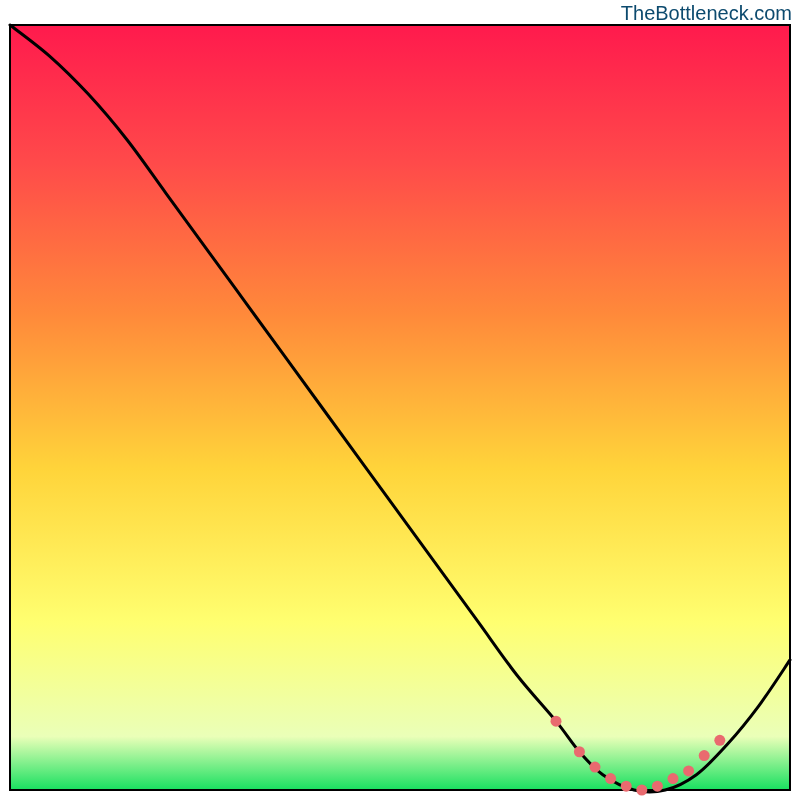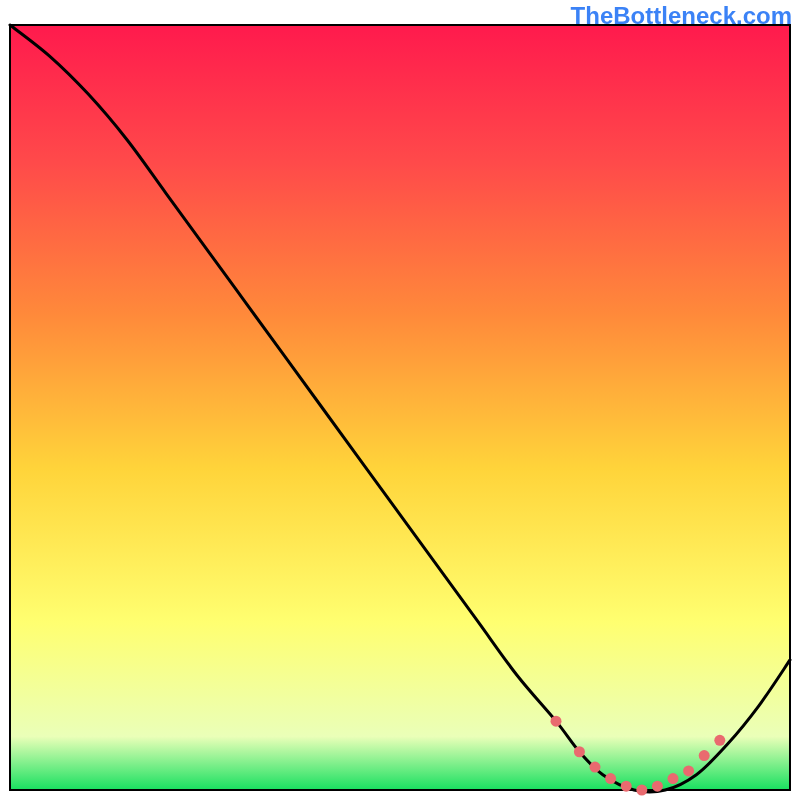--- a/index.html
+++ b/index.html
@@ -13,23 +13,23 @@
   .wrap {
     position: relative;
     width: 800px;
     height: 800px;
   }
   .attribution {
     position: absolute;
     top: 2px;
     right: 8px;
     font-family: Arial, Helvetica, sans-serif;
-    font-size: 24px;
-    font-weight: 700;
-    color: #3b82f6;
+    font-size: 20px;
+    font-weight: 400;
+    color: #0c4a6e;
     letter-spacing: 0px;
   }
   svg.chart {
     position: absolute;
     left: 0;
     top: 0;
     width: 800px;
     height: 800px;
   }
 </style>

